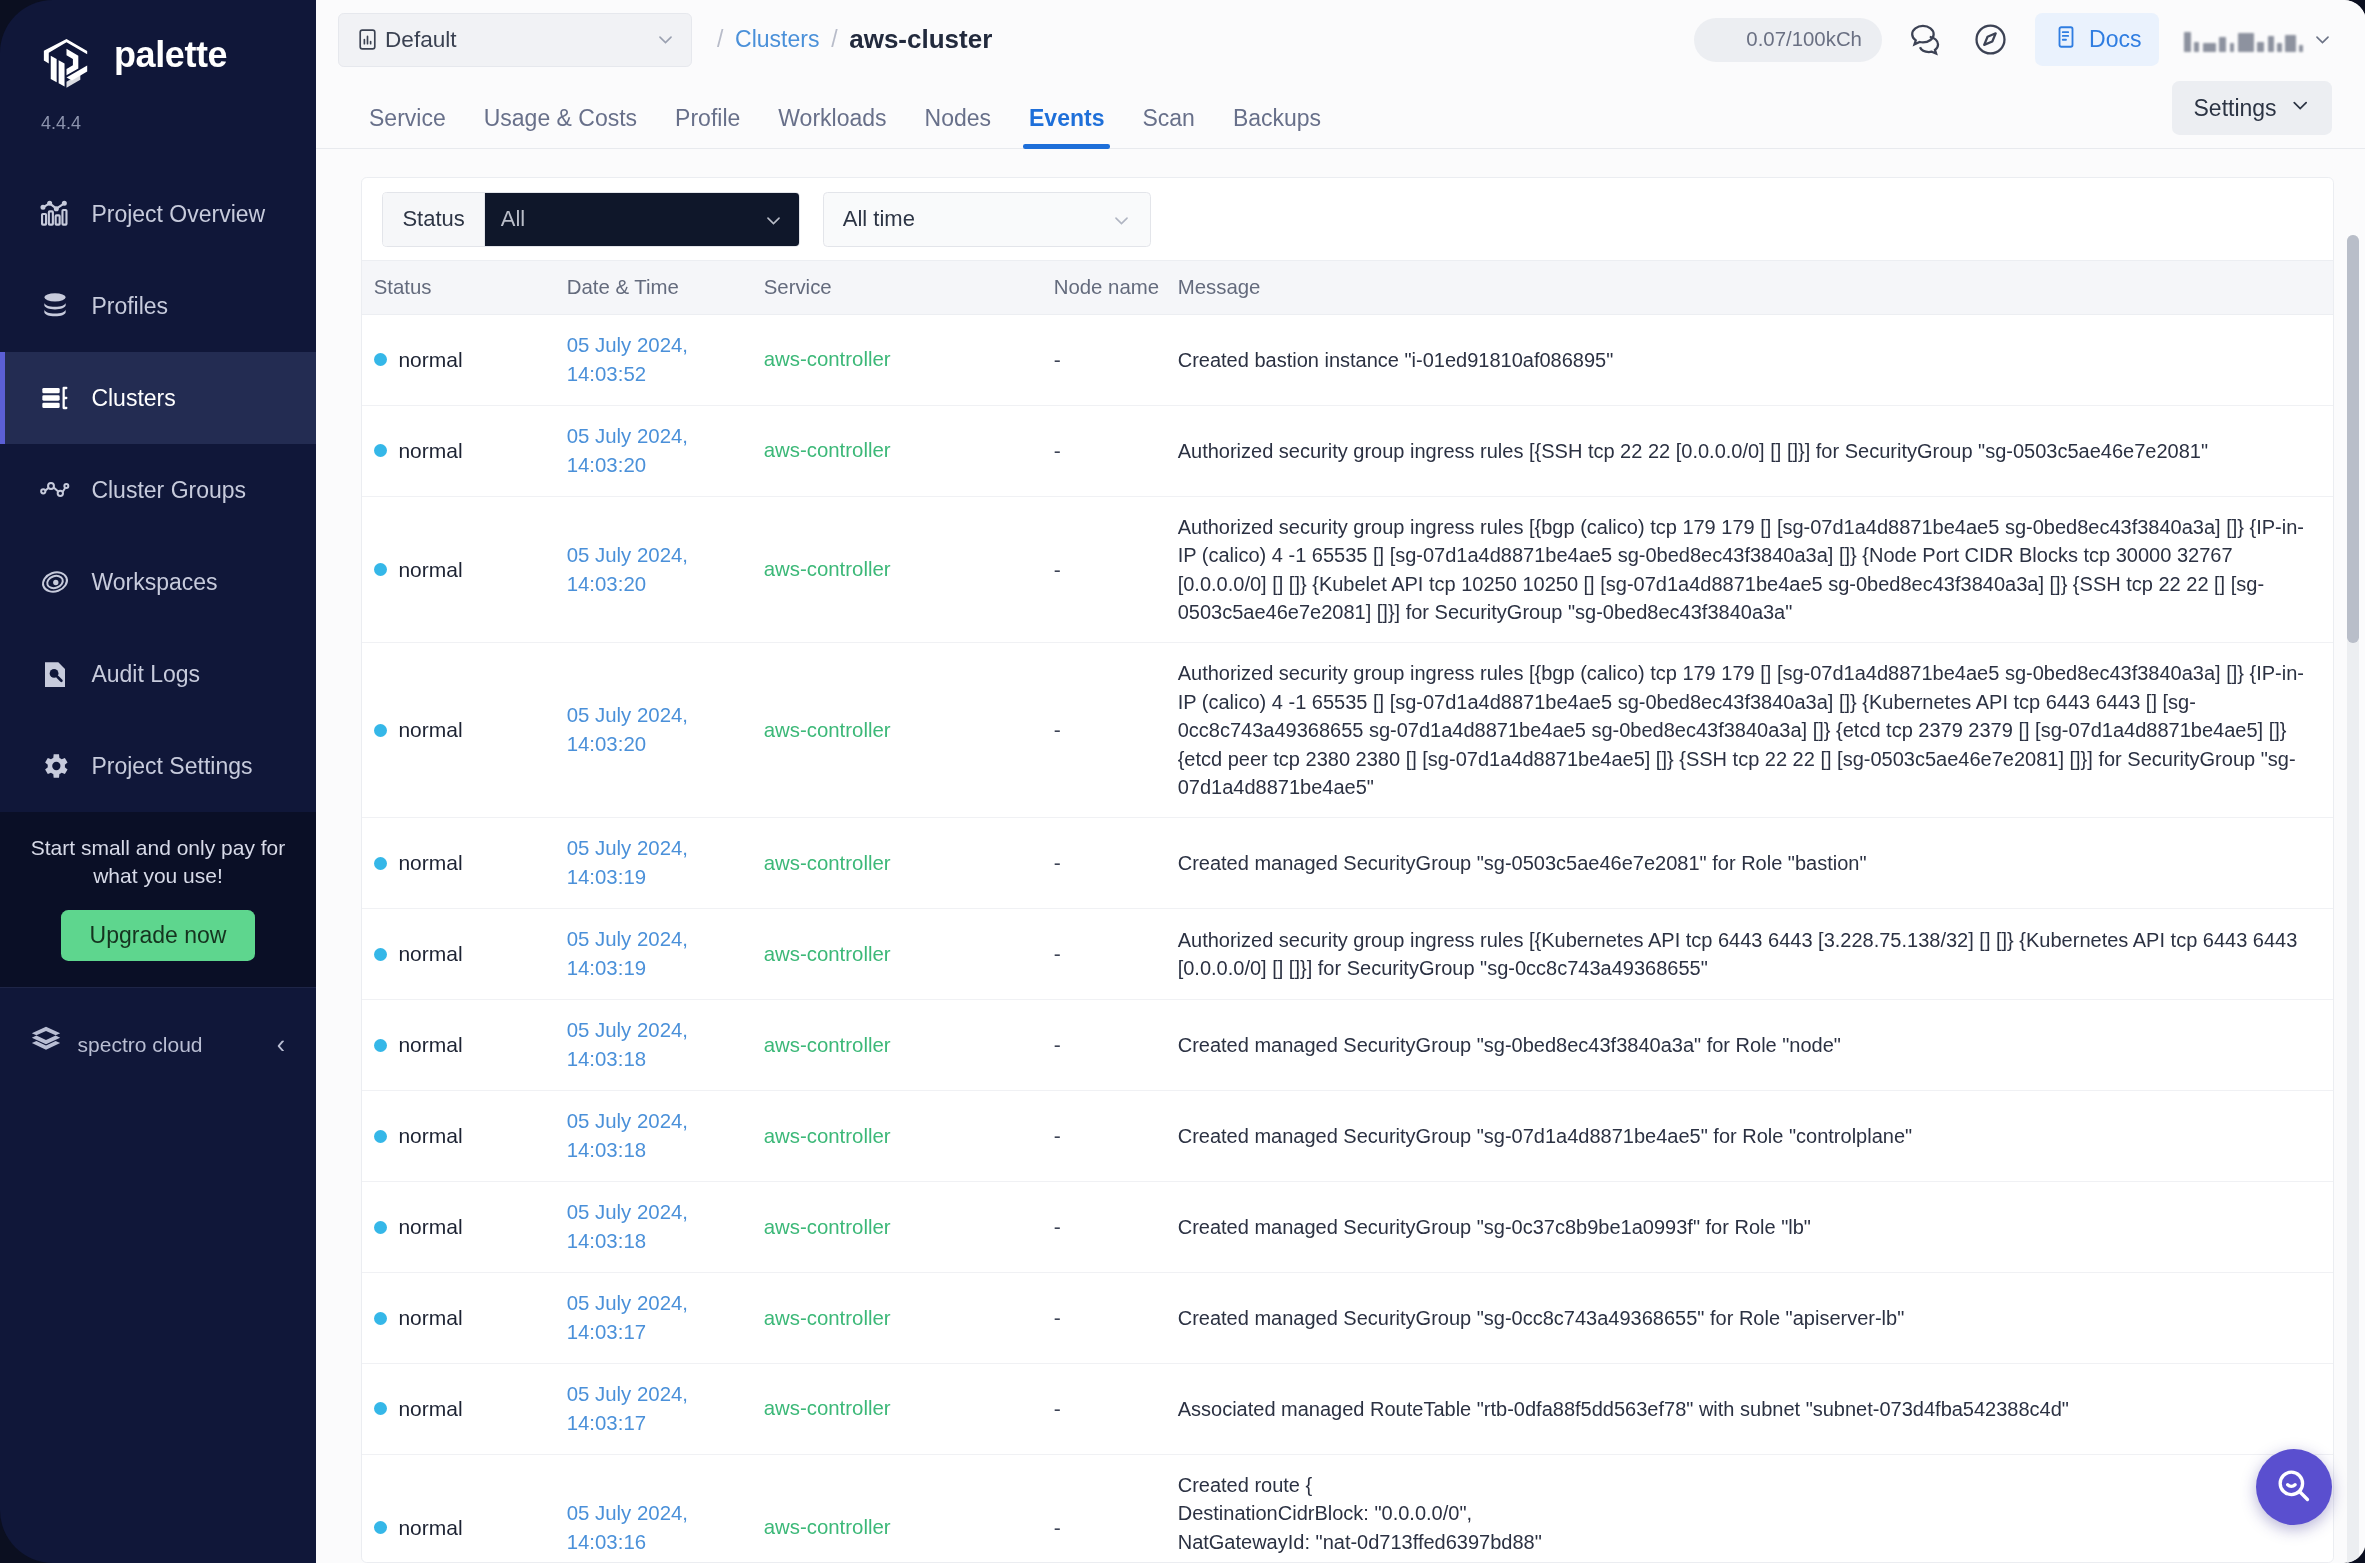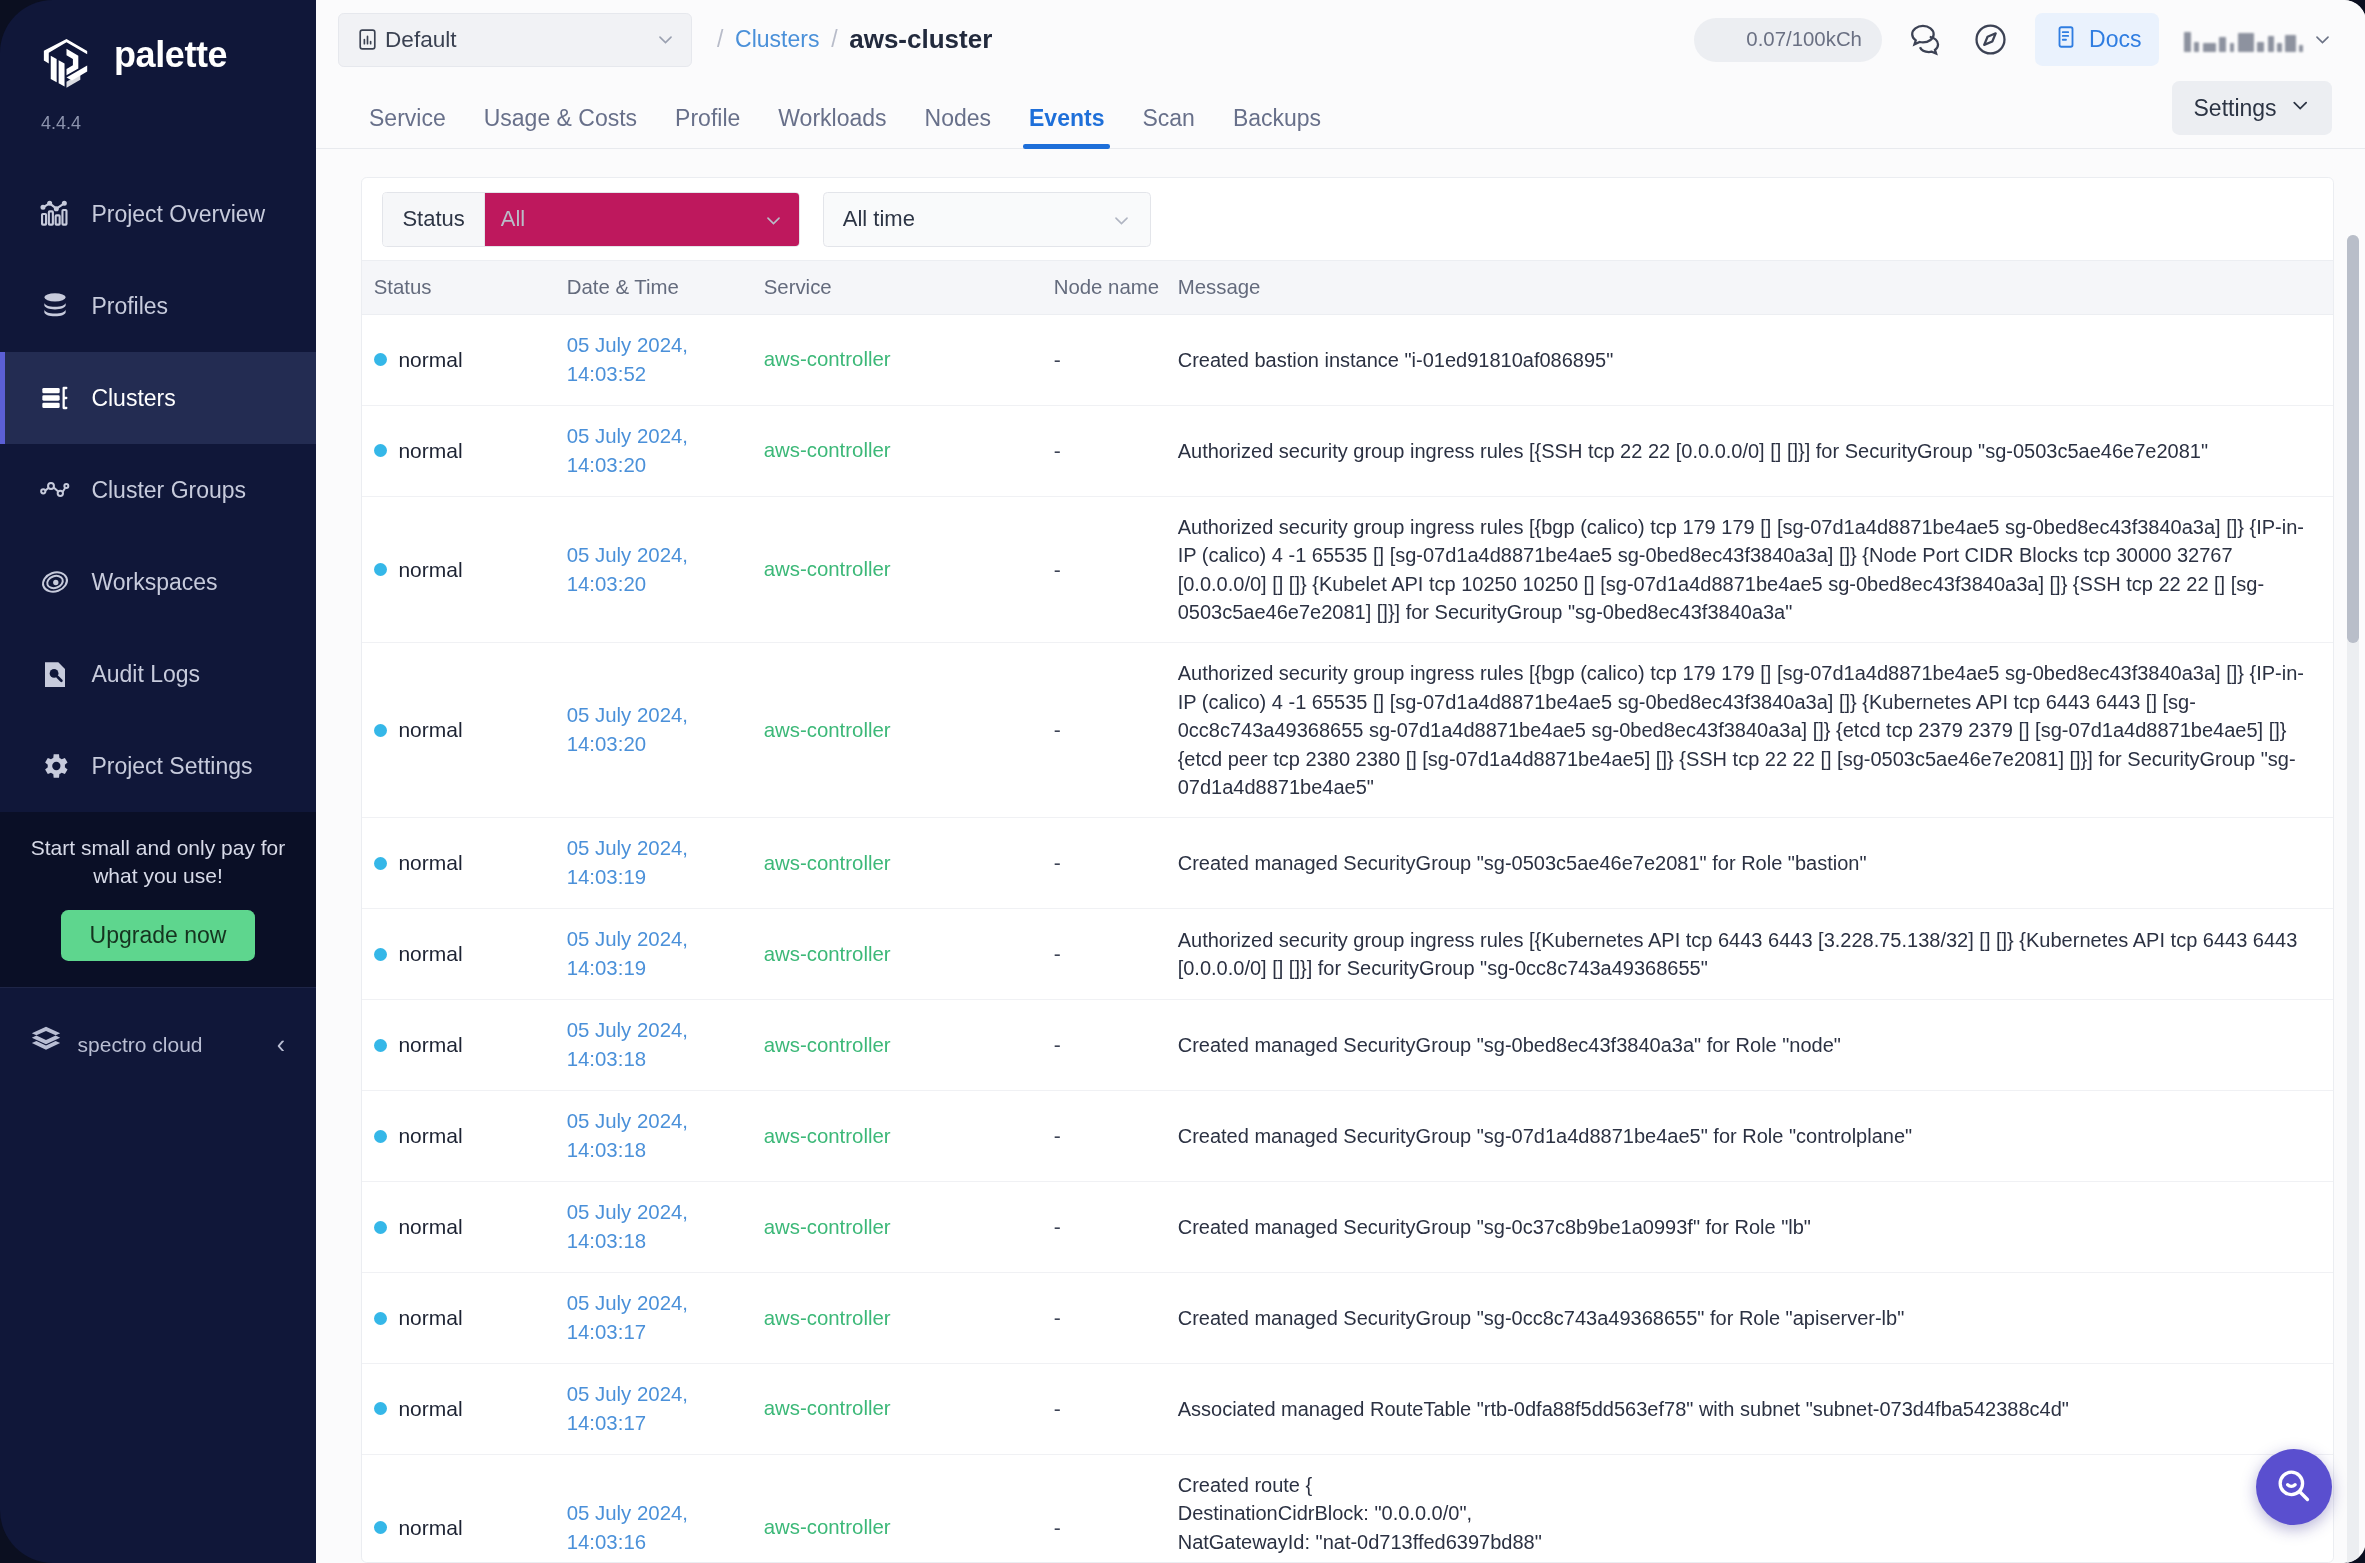--- a/index.html
+++ b/index.html
@@ -188,21 +188,21 @@
   .status-filter {
     display: flex; height: 55px; border: 0.7px solid #e3e5ea; border-radius: 4.4px;
     overflow: hidden;
   }
   .sf-label {
     background: #f6f7f9; color: #2d3545; font-size: 22px;
     display: flex; align-items: center; padding: 0 19px;
     border-right: 0.7px solid #e3e5ea;
   }
   .sf-value {
-    width: 314px; background: #be185d;
+    width: 314px; background: #0f172a;
     display: flex; align-items: center; padding: 0 16px;
     color: #b9bdc8; font-size: 22px; cursor: pointer;
   }
   .time-filter {
     width: 328px; height: 55px;
     background: #f9fafb; border: 0.7px solid #e3e5ea; border-radius: 4.4px;
     display: flex; align-items: center; padding: 0 19px;
     color: #2d3545; font-size: 22px; cursor: pointer;
   }
   .ff-chev { margin-left: auto; }

